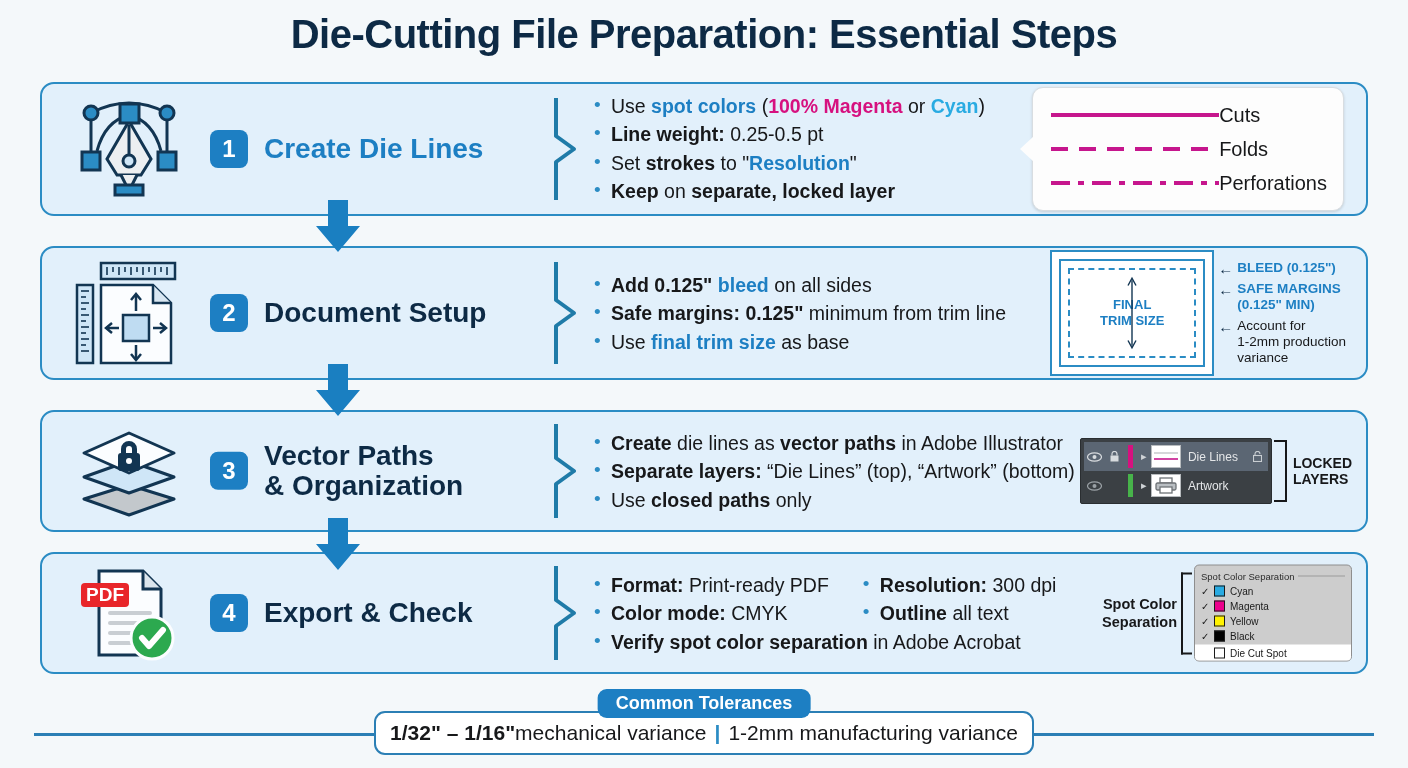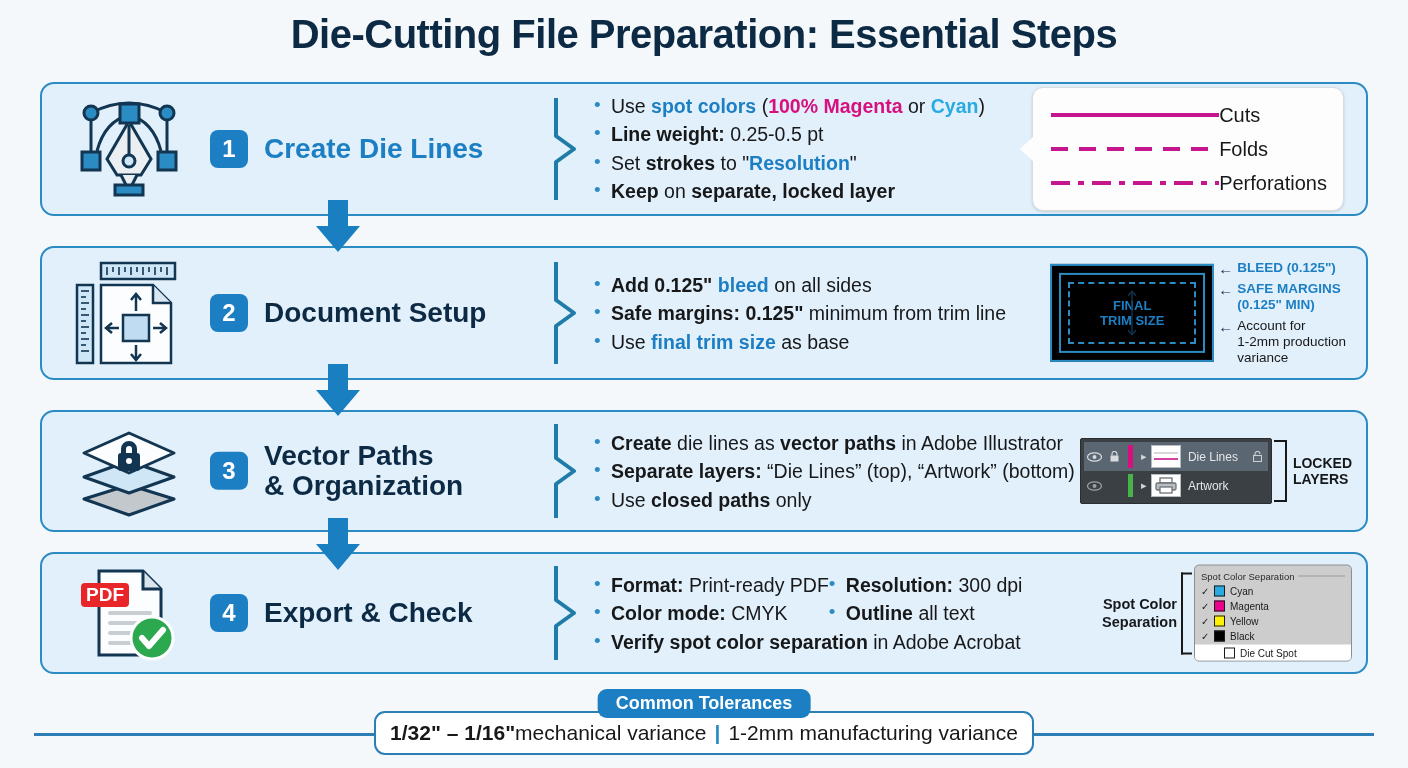--- a/index.html
+++ b/index.html
@@ -84,21 +84,21 @@
   }
   .bullets li { list-style: none; position: relative; padding-left: 17px; white-space: nowrap; }
   .bullets li::before {
     content: "•"; position: absolute; left: 0; top: -1px;
     color: #2b8cc4; font-size: 19px;
   }
   .b  { font-weight: bold; }
   .blue    { color: #1d7fc3; font-weight: bold; }
   .cyan    { color: #29abe2; font-weight: bold; }
   .magenta { color: #d6117f; font-weight: bold; }
-  .cols { display: flex; }
+  .cols { display: flex; gap: 34px; }
 
   
   .legend {
     position: absolute; right: 22px; top: 50%;
     transform: translateY(-50%);
     background: #fdfdfd; border: 1.5px solid #d8dde1;
     border-radius: 11px; padding: 10px 16px 10px 18px;
     box-shadow: 0 1px 3px rgba(0,0,0,.14);
   }
   .legend::before {
@@ -111,21 +111,21 @@
   .legend-row { display: flex; align-items: center; gap: 0; height: 34px; }
   .legend-line { width: 168px; height: 4px; }
   .l-solid { background: #c6168d; }
   .l-dash  { background: repeating-linear-gradient(to right,#c6168d 0 17px,transparent 17px 28px); }
   .l-dashdot { background: repeating-linear-gradient(to right,#c6168d 0 19px,transparent 19px 27px,#c6168d 27px 33px,transparent 33px 41px); }
   .legend-label { font-size: 20px; color: #17181a; }
 
   
   .trim-wrap { position: absolute; right: 20px; top: 50%; transform: translateY(-50%); display: flex; align-items: center; }
   .trim-box {
-    width: 164px; height: 98px; background: #000000;
+    width: 164px; height: 126px; background: #ffffff;
     border: 2px solid #2b8cc4; position: relative; margin-left: 12px;
   }
   .trim-inner {
     position: absolute; inset: 7px; border: 2px solid #2b8cc4;
   }
   .trim-dashed {
     position: absolute; inset: 16px;
     border: 2px dashed #2b8cc4;
     display: flex; align-items: center; justify-content: center;
   }
@@ -161,21 +161,21 @@
   .spot-wrap { position: absolute; right: 14px; top: 50%; transform: translateY(-50%); display: flex; align-items: center; }
   .spot-label { font-size: 14.5px; font-weight: bold; color: #17181a; text-align: right; line-height: 1.2; white-space: pre-line; margin-right: 4px; }
   .spot-bracket { width: 11px; height: 82px; border: 2px solid #17181a; border-right: none; margin-right: 2px; }
   .spot-panel {
     width: 158px; background: #cdcdcd; border: 1px solid #8e8e8e;
     border-radius: 5px; padding: 5px 6px 0 6px;
   }
   .spot-title { font-size: 9.5px; color: #2c2c2c; display: flex; align-items: center; gap: 4px; margin-bottom: 2px; }
   .spot-title .rule { flex: 1; height: 1px; background: #9b9b9b; }
   .spot-row { display: flex; align-items: center; gap: 5px; font-size: 10px; color: #1a1a1a; height: 15px; }
-  .spot-row.last { background: #fff; margin: 1px -6px 0 -6px; padding: 0 16px; height: 16px; border-radius: 0 0 4px 4px; }
+  .spot-row.last { background: #fff; margin: 1px -6px 0 -6px; padding: 0 6px; height: 16px; border-radius: 0 0 4px 4px; }
   .chk { width: 8px; text-align: center; font-size: 10px; color: #1a1a1a; }
   .sw { width: 11px; height: 11px; border: 1px solid #1a1a1a; }
 
   
   .tol-line { position: absolute; top: 733px; height: 2.5px; background: #2b7fb5; }
   #tol-line-left  { left: 34px;  width: 340px; }
   #tol-line-right { right: 34px; width: 340px; }
   .tol-box {
     position: absolute; top: 711px; left: 374px; width: 660px; height: 44px;
     background: #fff; border: 2.5px solid #2b7fb5; border-radius: 11px;

